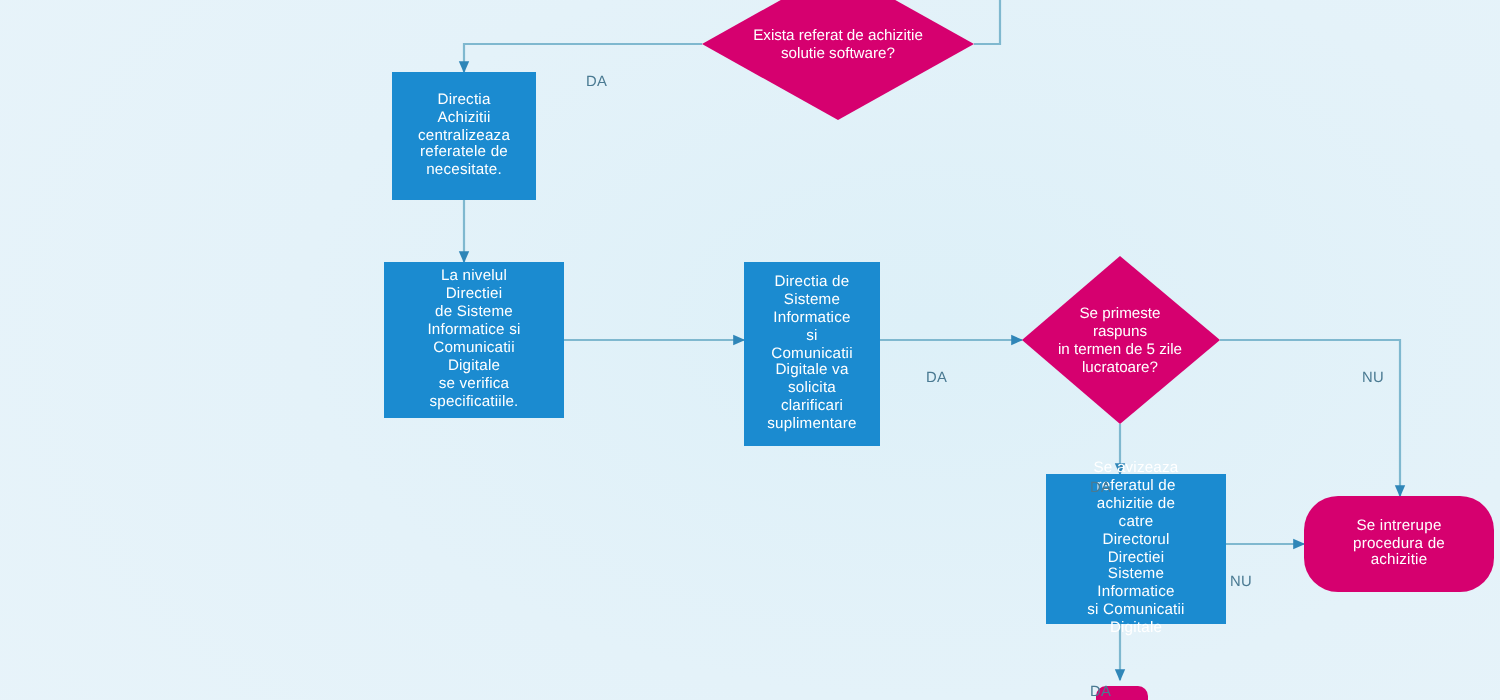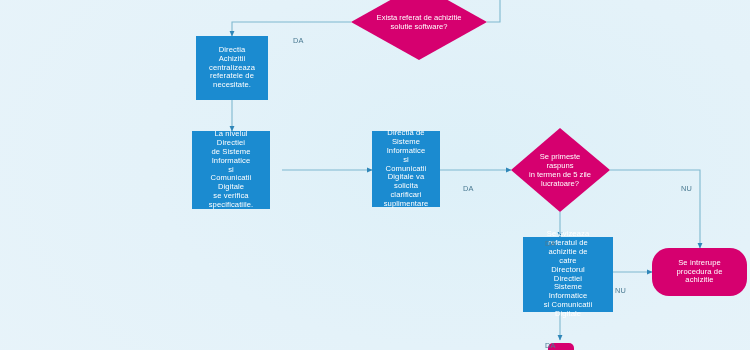--- a/index.html
+++ b/index.html
@@ -123,28 +123,28 @@
   <div class="dectext nowrap-break" style="left:506px; top:136px; width:108px; height:68px;">Se primeste
 raspuns
 in termen de 5 zile
 lucratoare?</div>
 
   <div class="node proc nowrap-break" style="left:196px; top:36px; width:72px; height:64px;">Directia Achizitii
 centralizeaza
 referatele de
 necesitate.</div>
 
-  <div class="node proc nowrap-break" style="left:192px; top:131px; width:78px; height:78px;">La nivelul Directiei
+  <div class="node proc nowrap-break" style="left:192px; top:131px; width:90px; height:78px;">La nivelul Directiei
 de Sisteme
 Informatice si
 Comunicatii Digitale
 se verifica
 specificatiile.</div>
 
-  <div class="node proc nowrap-break" style="left:372px; top:131px; width:68px; height:76px;">Directia de
+  <div class="node proc nowrap-break" style="left:372px; top:131px; width:68px; height:92px;">Directia de
 Sisteme
 Informatice si
 Comunicatii
 Digitale va
 solicita clarificari
 suplimentare</div>
 
   <div class="node proc nowrap-break" style="left:523px; top:237px; width:90px; height:75px;">Se avizeaza
 referatul de
 achizitie de catre

